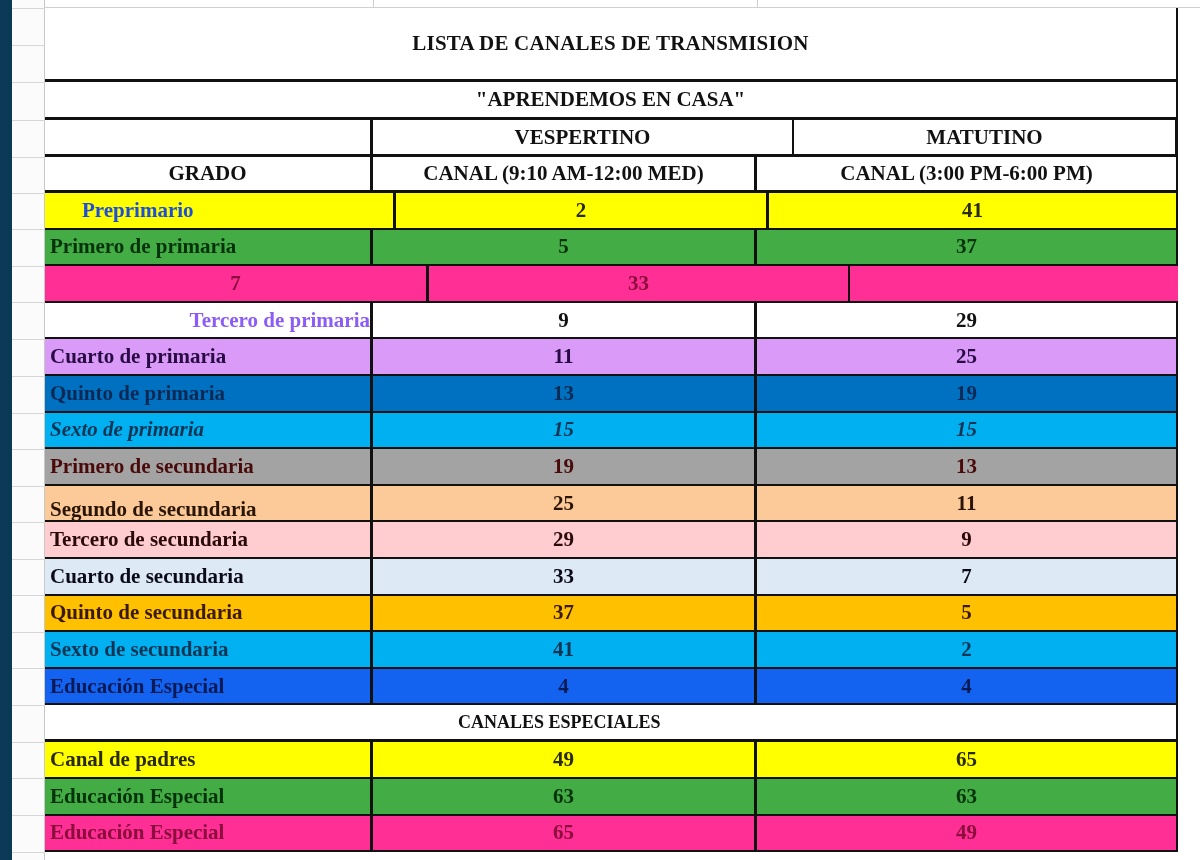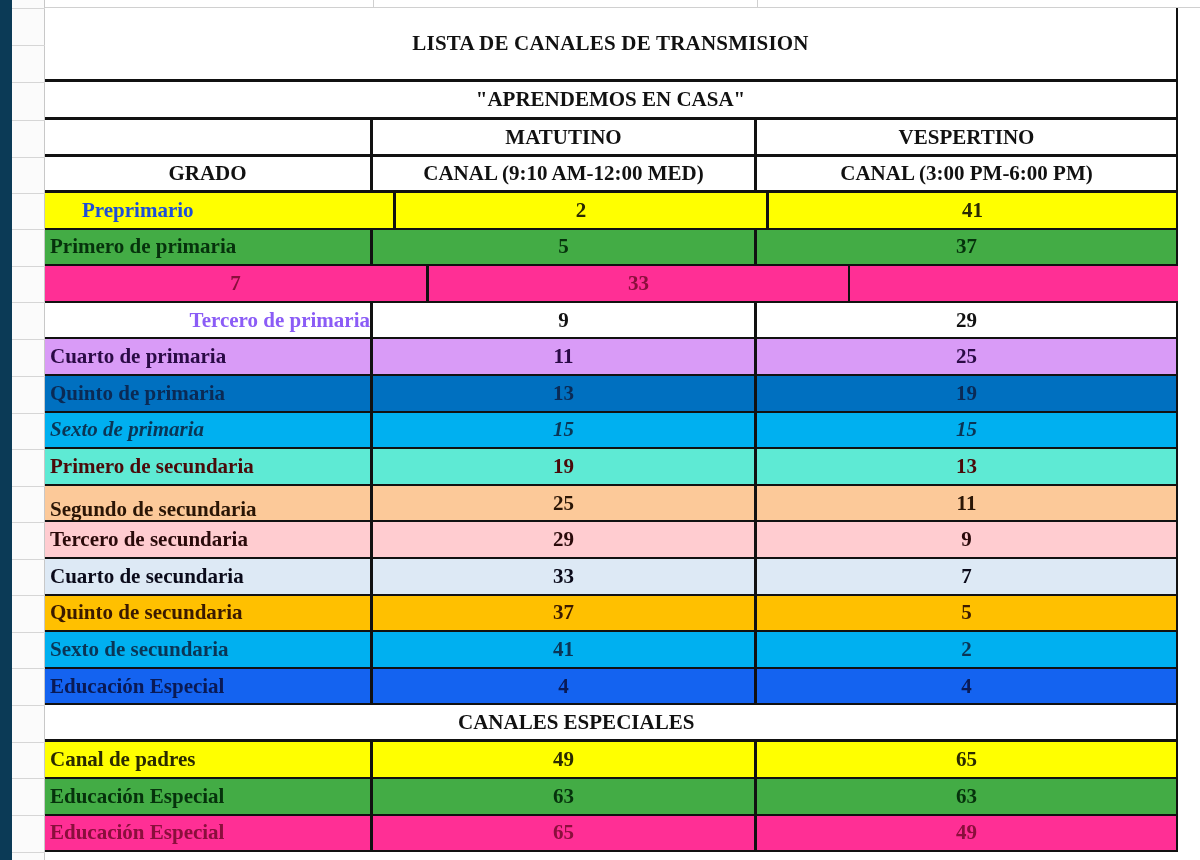--- a/index.html
+++ b/index.html
@@ -22,21 +22,21 @@
 
   .cell { height: 100%; display: flex; align-items: center; font-weight: bold; font-size: 21px; }
   .c1 { width: 328px; padding-left: 5px; border-right: 3px solid #111; }
   .c2 { width: 384px; justify-content: center; border-right: 3px solid #111; }
   .c3 { width: 421px; justify-content: center; border-right: 2px solid #111; }
   .hdr .cell { justify-content: center; color: #111; background: #fff; }
   .hdr { height: 37px; }
   .hdr2 { height: 36px; }
   .data { height: 36.6px; border-bottom-width: 2px; }
   .special-title { height: 37px; border-right: 2px solid #111; background: #fff; display: flex; align-items: center; }
-  .special-title .st-text { margin-left: 413px; font-weight: bold; font-size: 21px; color: #111; }
+  .special-title .st-text { margin-left: 413px; font-weight: bold; font-size: 18px; color: #111; }
   .cell-text { line-height: 1; }
 </style>
 </head>
 <body>
 
 <div class="left-strip"></div>
 <div class="row-headers" id="rowHeaders">
     <div class="rh-line" style="top: 8px;"></div>
     <div class="rh-line" style="top: 45px;"></div>
     <div class="rh-line" style="top: 82px;"></div>
@@ -69,22 +69,22 @@
 
 <div class="sheet">
   <div class="row title">
     <span class="title-text">LISTA DE CANALES DE TRANSMISION</span>
   </div>
   <div class="row subtitle">
     <span class="subtitle-text">"APRENDEMOS EN CASA"</span>
   </div>
   <div class="row hdr">
     <div class="cell c1"></div>
+    <div class="cell c3">VESPERTINO</div>
     <div class="cell c2">MATUTINO</div>
-    <div class="cell c3">VESPERTINO</div>
   </div>
   <div class="row hdr hdr2">
     <div class="cell c1" style="justify-content:center;padding-left:0">GRADO</div>
     <div class="cell c2">CANAL (9:10 AM-12:00 MED)</div>
     <div class="cell c3">CANAL (3:00 PM-6:00 PM)</div>
   </div>
 
   <div id="dataRows">
       <div class="row data" style="background: rgb(255, 255, 0);">
         <div class="cell c1" style="color: #1d4ed8; margin-left: 32px;">
@@ -153,21 +153,21 @@
         <div class="cell c1" style="color: rgb(10, 53, 85);">
           <span class="cell-text">Sexto de primaria</span>
         </div>
         <div class="cell c2" style="color: rgb(10, 53, 85);">
           <span class="cell-text">15</span>
         </div>
         <div class="cell c3" style="color: rgb(10, 53, 85);">
           <span class="cell-text">15</span>
         </div>
       </div>
-      <div class="row data" style="background: #5eead4;">
+      <div class="row data" style="background: #a3a3a3;">
         <div class="cell c1" style="color: rgb(74, 10, 10);">
           <span class="cell-text">Primero de secundaria</span>
         </div>
         <div class="cell c2" style="color: rgb(74, 10, 10);">
           <span class="cell-text">19</span>
         </div>
         <div class="cell c3" style="color: rgb(74, 10, 10);">
           <span class="cell-text">13</span>
         </div>
       </div>

